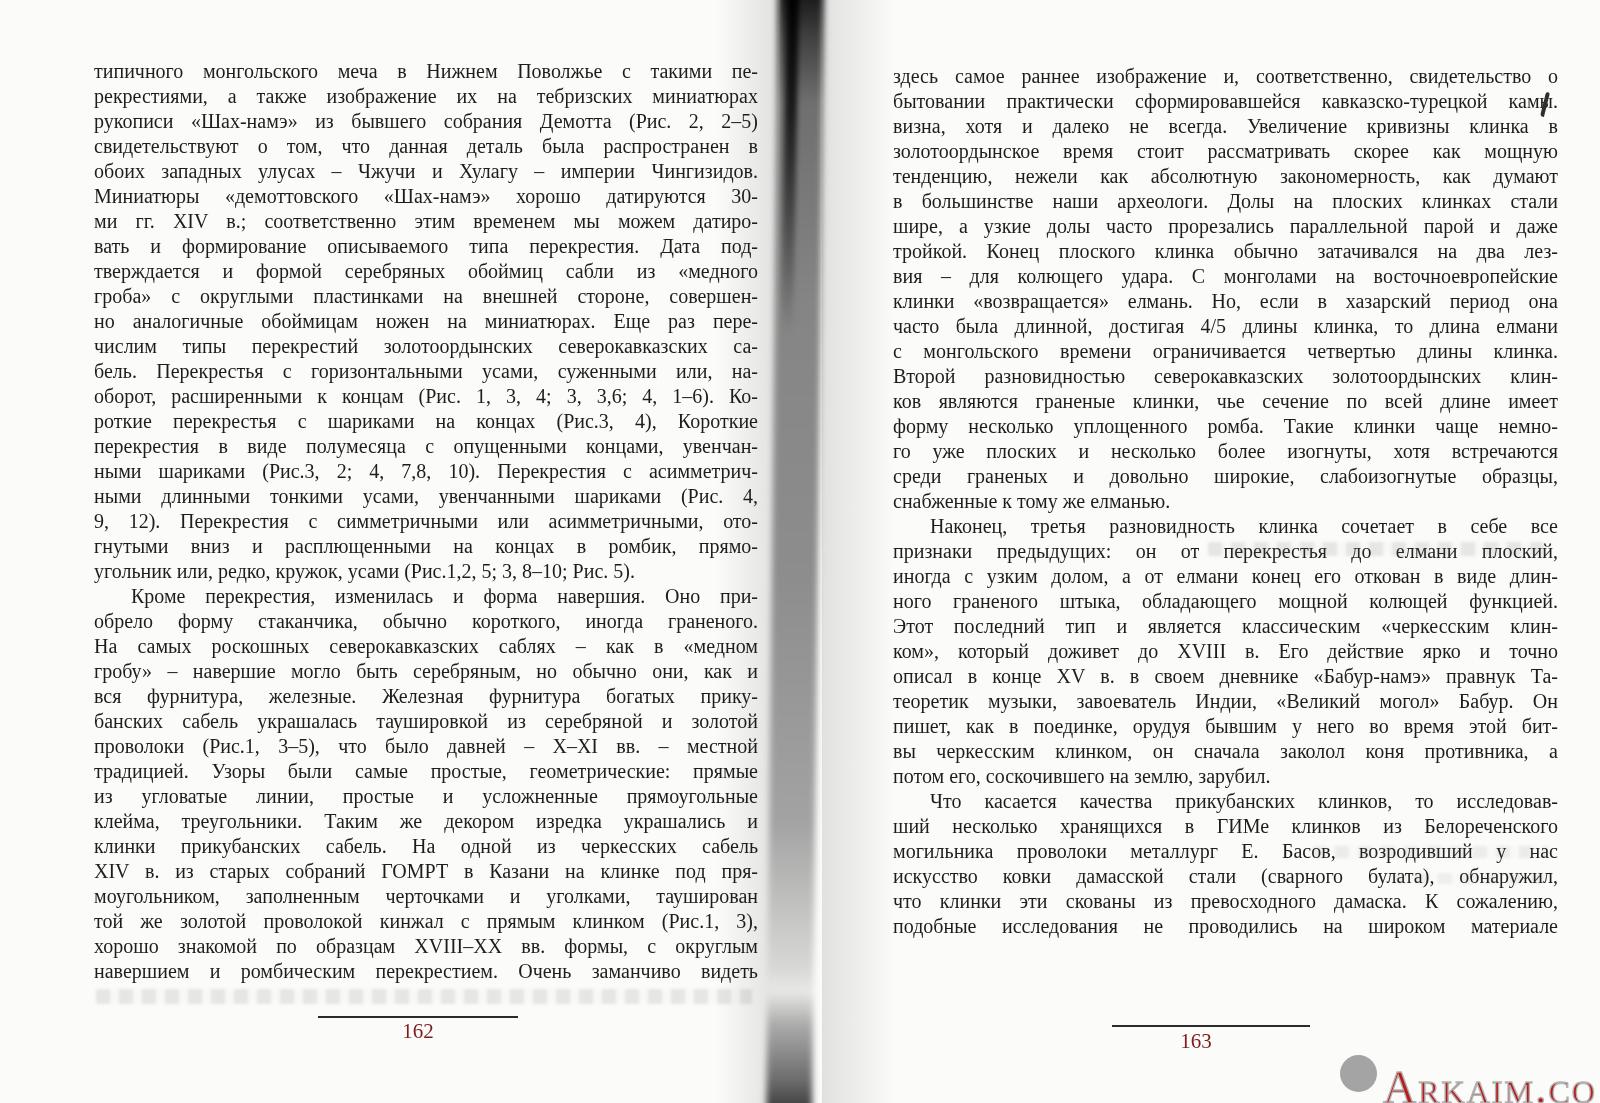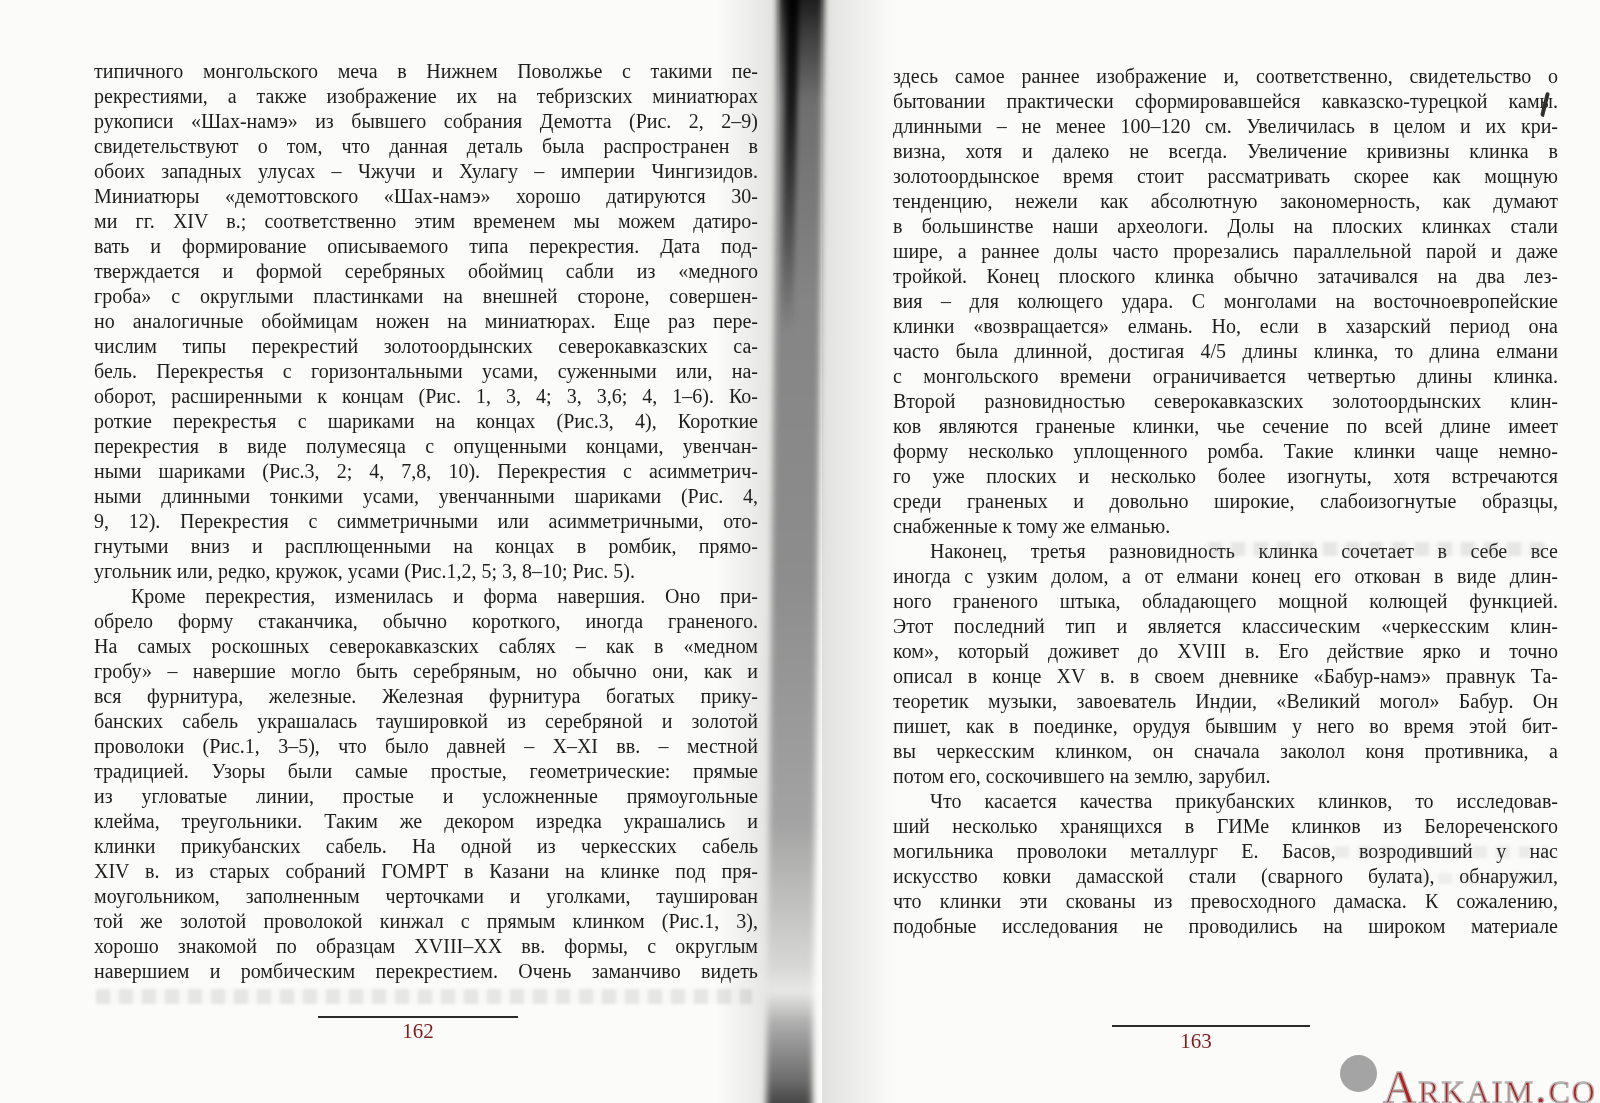--- a/index.html
+++ b/index.html
@@ -88,21 +88,21 @@
 <div class="canvas">
 
   <div class="spine-shade-l"></div>
   <div class="spine-shade-r"></div>
   <div class="spine-band"></div>
   <div class="spine-core"></div>
 
   <div class="text-col left">
       <div class="line">типичного монгольского меча в Нижнем Поволжье с такими пе-</div>
       <div class="line">рекрестиями, а также изображение их на тебризских миниатюрах</div>
-      <div class="line">рукописи «Шах-намэ» из бывшего собрания Демотта (Рис. 2, 2–9)</div>
+      <div class="line">рукописи «Шах-намэ» из бывшего собрания Демотта (Рис. 2, 2–5)</div>
       <div class="line">свидетельствуют о том, что данная деталь была распространен в</div>
       <div class="line">обоих западных улусах – Чжучи и Хулагу – империи Чингизидов.</div>
       <div class="line">Миниатюры «демоттовского «Шах-намэ» хорошо датируются 30-</div>
       <div class="line">ми гг. XIV в.; соответственно этим временем мы можем датиро-</div>
       <div class="line">вать и формирование описываемого типа перекрестия. Дата под-</div>
       <div class="line">тверждается и формой серебряных обоймиц сабли из «медного</div>
       <div class="line">гроба» с округлыми пластинками на внешней стороне, совершен-</div>
       <div class="line">но аналогичные обоймицам ножен на миниатюрах. Еще раз пере-</div>
       <div class="line">числим типы перекрестий золотоордынских северокавказских са-</div>
       <div class="line">бель. Перекрестья с горизонтальными усами, суженными или, на-</div>
@@ -130,38 +130,38 @@
       <div class="line">той же золотой проволокой кинжал с прямым клинком (Рис.1, 3),</div>
       <div class="line">хорошо знакомой по образцам XVIII–XX вв. формы, с округлым</div>
       <div class="line">навершием и ромбическим перекрестием. Очень заманчиво видеть</div>
     </div>
   <div class="footer-rule left"></div>
   <div class="pagenum left">162</div>
 
   <div class="text-col right">
       <div class="line">здесь самое раннее изображение и, соответственно, свидетельство о</div>
       <div class="line">бытовании практически сформировавшейся кавказско-турецкой камы.</div>
-      <div class="line">длинными – не менее 100–120 см. Увеличилась в целом и их кри-</div>
       <div class="line">визна, хотя и далеко не всегда. Увеличение кривизны клинка в</div>
       <div class="line">золотоордынское время стоит рассматривать скорее как мощную</div>
       <div class="line">тенденцию, нежели как абсолютную закономерность, как думают</div>
       <div class="line">в большинстве наши археологи. Долы на плоских клинках стали</div>
-      <div class="line">шире, а раннее долы часто прорезались параллельной парой и даже</div>
+      <div class="line">шире, а узкие долы часто прорезались параллельной парой и даже</div>
       <div class="line">тройкой. Конец плоского клинка обычно затачивался на два лез-</div>
       <div class="line">вия – для колющего удара. С монголами на восточноевропейские</div>
       <div class="line">клинки «возвращается» елмань. Но, если в хазарский период она</div>
       <div class="line">часто была длинной, достигая 4/5 длины клинка, то длина елмани</div>
       <div class="line">с монгольского времени ограничивается четвертью длины клинка.</div>
       <div class="line">Второй разновидностью северокавказских золотоордынских клин-</div>
       <div class="line">ков являются граненые клинки, чье сечение по всей длине имеет</div>
       <div class="line">форму несколько уплощенного ромба. Такие клинки чаще немно-</div>
       <div class="line">го уже плоских и несколько более изогнуты, хотя встречаются</div>
       <div class="line">среди граненых и довольно широкие, слабоизогнутые образцы,</div>
       <div class="line end">снабженные к тому же елманью.</div>
       <div class="line ind">Наконец, третья разновидность клинка сочетает в себе все</div>
+      <div class="line">признаки предыдущих: он от перекрестья до елмани плоский,</div>
       <div class="line">иногда с узким долом, а от елмани конец его откован в виде длин-</div>
       <div class="line">ного граненого штыка, обладающего мощной колющей функцией.</div>
       <div class="line">Этот последний тип и является классическим «черкесским клин-</div>
       <div class="line">ком», который доживет до XVIII в. Его действие ярко и точно</div>
       <div class="line">описал в конце XV в. в своем дневнике «Бабур-намэ» правнук Та-</div>
       <div class="line">теоретик музыки, завоеватель Индии, «Великий могол» Бабур. Он</div>
       <div class="line">пишет, как в поединке, орудуя бывшим у него во время этой бит-</div>
       <div class="line">вы черкесским клинком, он сначала заколол коня противника, а</div>
       <div class="line end">потом его, соскочившего на землю, зарубил.</div>
       <div class="line ind">Что касается качества прикубанских клинков, то исследовав-</div>

